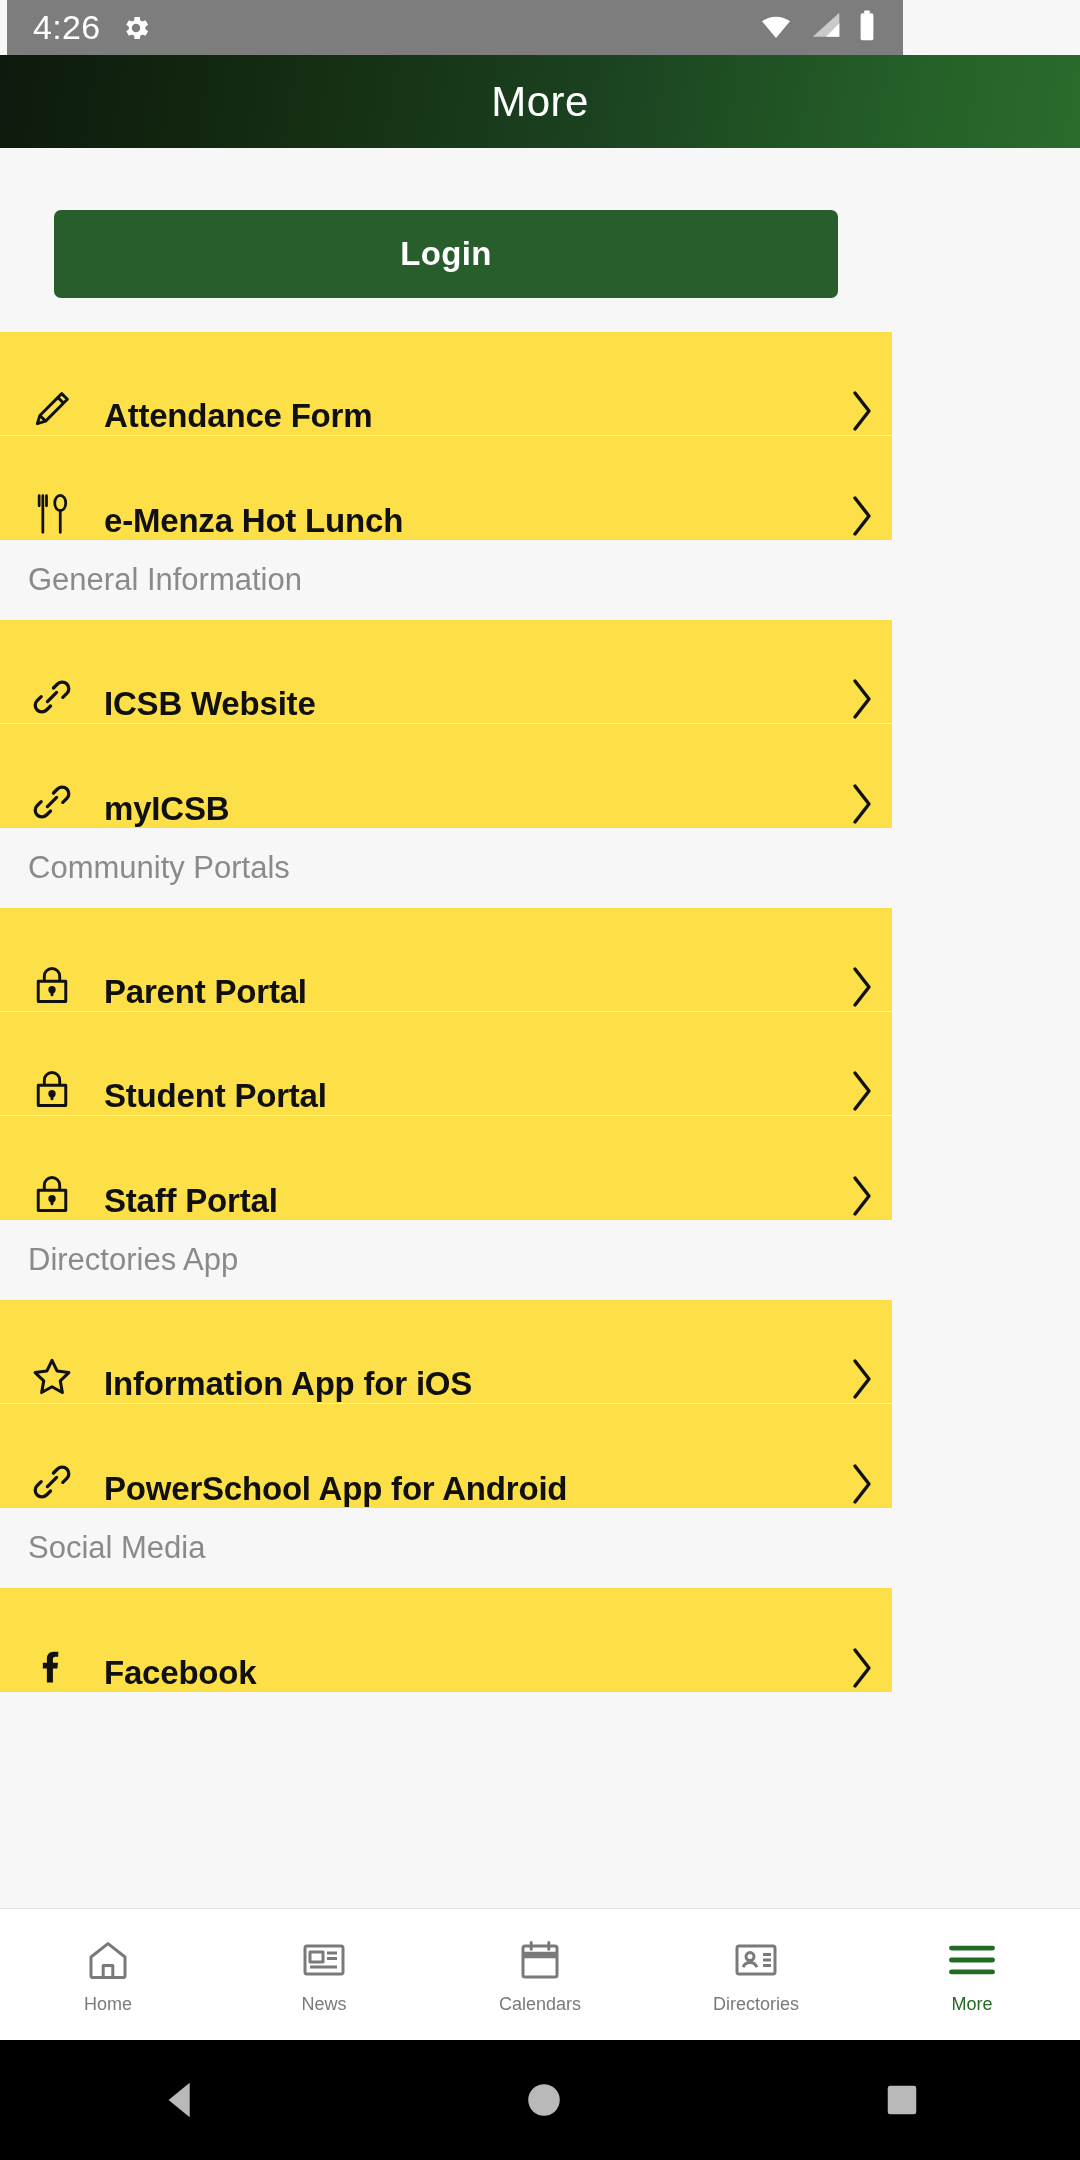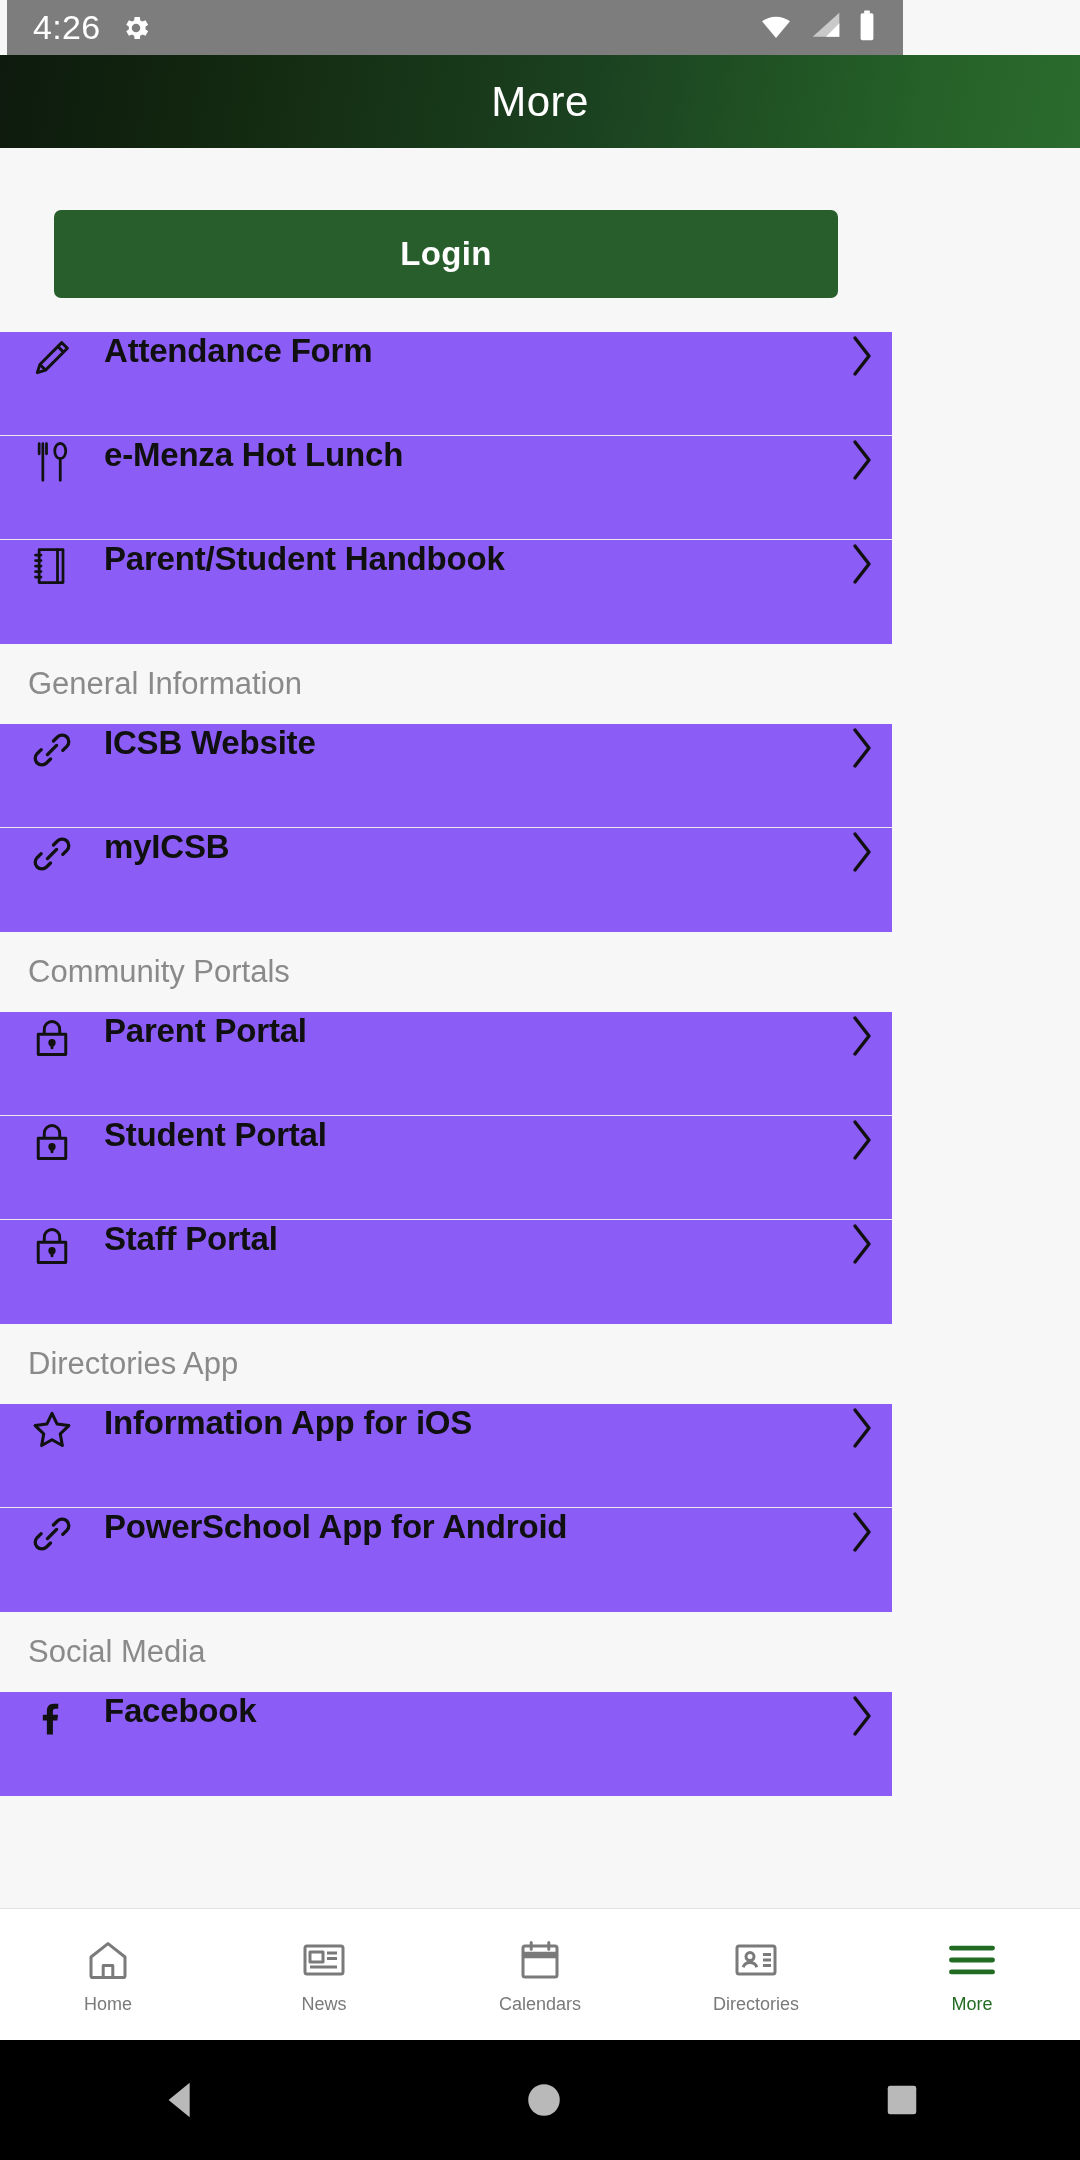--- a/index.html
+++ b/index.html
@@ -44,22 +44,22 @@
   }
 
   .section-header {
     background:#f7f7f7; height:80px; display:flex; align-items:center;
     padding:0 28px; color:#8a8a8a; font-size:31px; font-weight:400;
   }
   .section-header.caps { letter-spacing:0.6px; }
 
   .rows { background:#ffffff; }
   .row {
-    position:relative; height:104px; background:#8b5cf6;
-    display:flex; align-items:flex-start; padding:0 13px 0 26px;
+    position:relative; height:104px; background:#fde047;
+    display:flex; align-items:flex-end; padding:0 13px 0 26px;
     border-bottom:1px solid #ececec; cursor:pointer;
   }
   .row:last-child { border-bottom:none; }
   .row-icon {
     width:52px; height:52px; flex:0 0 52px;
     display:flex; align-items:center; justify-content:center; margin-right:26px;
   }
   .row-label {
     font-size:33px; font-weight:bold; color:#101010; letter-spacing:-0.2px;
     white-space:nowrap;
@@ -154,35 +154,20 @@
             <path d="M16.5 10.2V22"></path>
           </svg>
         </span>
         <span class="row-label">e-Menza Hot Lunch</span>
         <span class="row-chev">
           <svg width="34" height="48" viewBox="0 0 12 24" fill="none" stroke="#111" stroke-width="1.7" stroke-linecap="round" stroke-linejoin="round">
               <path d="M2.5 3 9.5 12l-7 9"></path>
             </svg>
         </span>
       </div>
-      <div class="row">
-        <span class="row-icon">
-          <svg width="44" height="44" viewBox="0 0 24 24" fill="none" stroke="#111" stroke-width="1.5" stroke-linecap="round" stroke-linejoin="round">
-            <rect x="5" y="3" width="13" height="18"></rect>
-            <path d="M15 3v18"></path>
-            <path d="M3 6h3M3 9h3M3 12h3M3 15h3M3 18h3"></path>
-          </svg>
-        </span>
-        <span class="row-label">Parent/Student Handbook</span>
-        <span class="row-chev">
-          <svg width="34" height="48" viewBox="0 0 12 24" fill="none" stroke="#111" stroke-width="1.7" stroke-linecap="round" stroke-linejoin="round">
-              <path d="M2.5 3 9.5 12l-7 9"></path>
-            </svg>
-        </span>
-      </div>
     </div>
 
     <div class="section-header">General Information</div>
     <div class="rows">
       <div class="row">
         <span class="row-icon">
           <svg width="44" height="44" viewBox="0 0 24 24" fill="none" stroke="#111" stroke-width="1.8" stroke-linecap="round">
             <path d="M9.5 14.5 14.5 9.5"></path>
             <path d="M12.8 7.1 15 4.9a3.6 3.6 0 0 1 5.1 5.1l-2.2 2.2"></path>
             <path d="M11.2 16.9 9 19.1a3.6 3.6 0 0 1-5.1-5.1l2.2-2.2"></path>

